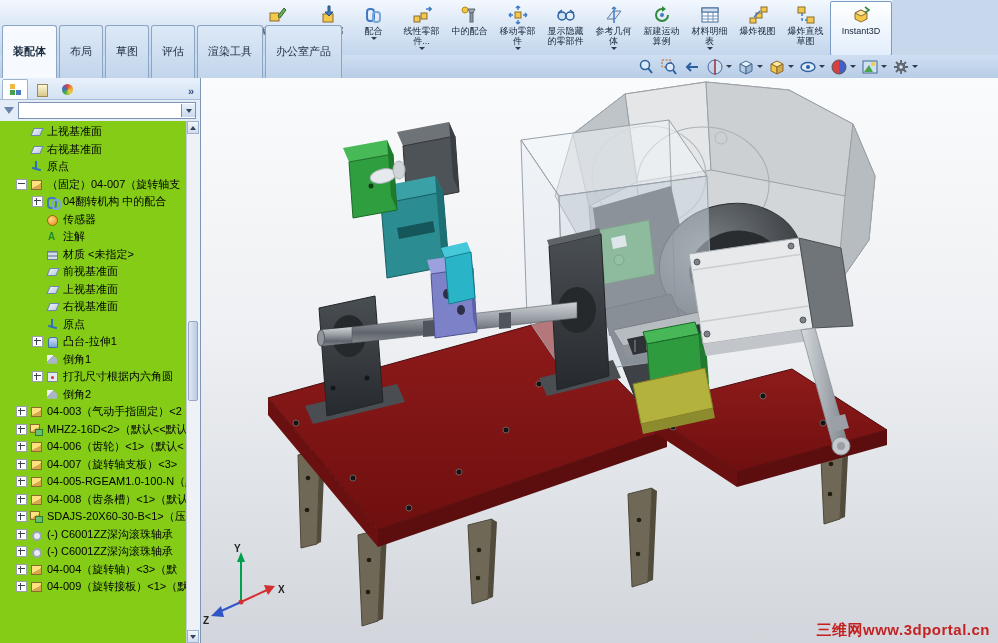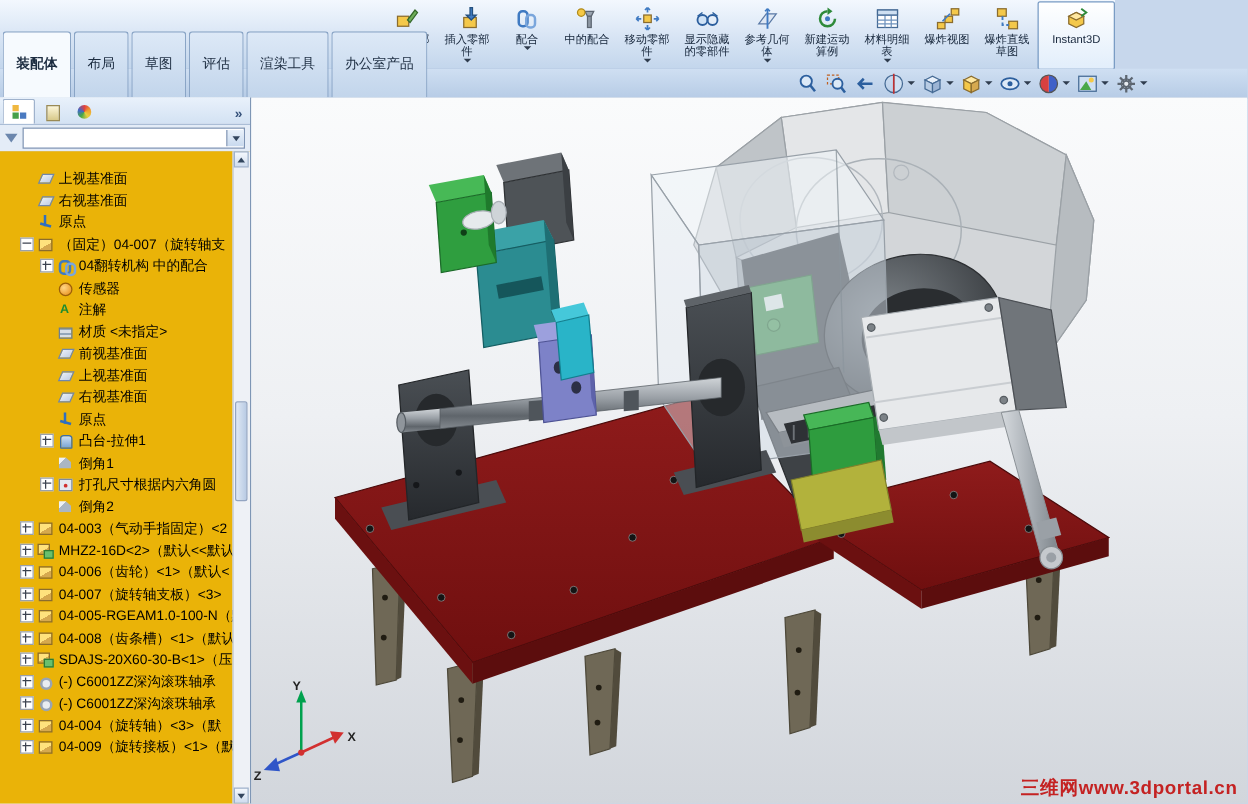--- a/index.html
+++ b/index.html
@@ -32,21 +32,21 @@
   .pt-fm::before{content:"";position:absolute;left:1px;top:1px;width:5px;height:5px;background:#f0b840;box-shadow:0 6px 0 #46a04a,6px 6px 0 #4a7ac0;}
   .pt-pm::before{content:"";position:absolute;left:2px;top:1px;width:9px;height:11px;background:linear-gradient(#fdf6d8,#d8c98a);border:1px solid #9a8a55;}
   .pt-cm::before{content:"";position:absolute;left:1px;top:1px;width:11px;height:11px;border-radius:50%;background:conic-gradient(#e04040,#f0a030,#e8d040,#48a848,#4068c8,#e04040);}
   .chev{margin-left:auto;font-size:11px;color:#35517a;padding:0 4px 2px 0;font-weight:bold;}
   #filter-row{height:21px;background:#e4ecf7;border-bottom:1px solid #c3cfe0;display:flex;align-items:center;padding:0 4px;}
   .funnel{width:0;height:0;border-left:5px solid transparent;border-right:5px solid transparent;border-top:7px solid #6b86ad;position:relative;margin-right:4px;}
   .combo{flex:1;height:15px;background:#fff;border:1px solid #7d93b4;display:flex;align-items:center;justify-content:flex-end;}
   .combo-btn{width:13px;height:13px;background:linear-gradient(#e9f1fb,#c8d9ee);border-left:1px solid #7d93b4;display:flex;align-items:center;justify-content:center;}
   .combo-btn::before{content:"";width:0;height:0;border-left:3px solid transparent;border-right:3px solid transparent;border-top:4px solid #33465e;}
 
-  #tree{position:absolute;left:0;top:43px;right:0;bottom:0;background:#eab308;padding-top:13px;overflow:hidden;}
+  #tree{position:absolute;left:0;top:43px;right:0;bottom:0;background:#84cc16;padding-top:2px;overflow:hidden;}
   .trow{height:17.5px;display:flex;align-items:center;font-size:11px;color:#000;white-space:nowrap;padding-right:15px;}
   .trow.lvl1{padding-left:16px;}
   .trow.lvl2{padding-left:32px;}
   .exp{position:relative;width:9px;height:9px;min-width:9px;border:1px solid #9aa1ab;background:#fff;margin-right:3px;}
   .exp::before{content:"";position:absolute;left:1px;right:1px;top:3px;height:1px;background:#3c4350;}
   .exp.plus::after{content:"";position:absolute;top:1px;bottom:1px;left:3px;width:1px;background:#3c4350;}
   .exp.hid{visibility:hidden;}
   .tico{width:13px;min-width:13px;height:13px;margin-right:4px;position:relative;display:inline-block;}
   .ic-plane::before{content:"";position:absolute;left:2px;top:3px;width:8px;height:6px;border:1px solid #6f87ad;background:linear-gradient(135deg,#e8eef8,#c2cfe4);transform:skewX(-24deg);}
   .ic-origin::before{content:"";position:absolute;left:5px;top:1px;width:2px;height:9px;background:#2f6fc0;}
@@ -105,20 +105,31 @@
       <span class="tbarrow"></span>
     </div>
     <div class="tbtn">
       <span class="tbi">
           <svg width="20" height="20">
             <rect x="3" y="4" width="7" height="12" rx="3" fill="none" stroke="#3f7ac2" stroke-width="2"></rect>
             <rect x="9" y="7" width="7" height="10" rx="3" fill="none" stroke="#7aa6dc" stroke-width="2"></rect>
           </svg>
         </span>
       <span class="tbl">配合</span>
+      <span class="tbarrow"></span>
+    </div>
+    <div class="tbtn">
+      <span class="tbi">
+          <svg width="20" height="20">
+            <rect x="2" y="11" width="6" height="6" fill="#f4c84a" stroke="#8a6c2e"></rect>
+            <rect x="9" y="8" width="6" height="6" fill="#f4c84a" stroke="#8a6c2e"></rect>
+            <path d="M14,4 L19,4 M17,2 L19,4 L17,6" fill="none" stroke="#3f7ac2" stroke-width="1.6"></path>
+          </svg>
+        </span>
+      <span class="tbl">线性零部件...</span>
       <span class="tbarrow"></span>
     </div>
     <div class="tbtn">
       <span class="tbi">
           <svg width="20" height="20">
             <polygon points="8,4 15,4 13,8 10,8" fill="#9aa5b1" stroke="#5d6671"></polygon>
             <rect x="10" y="8" width="3" height="9" fill="#8d97a3" stroke="#5d6671"></rect>
             <circle cx="5" cy="5" r="3" fill="#f6c945" stroke="#b08a1a"></circle>
           </svg>
         </span>

